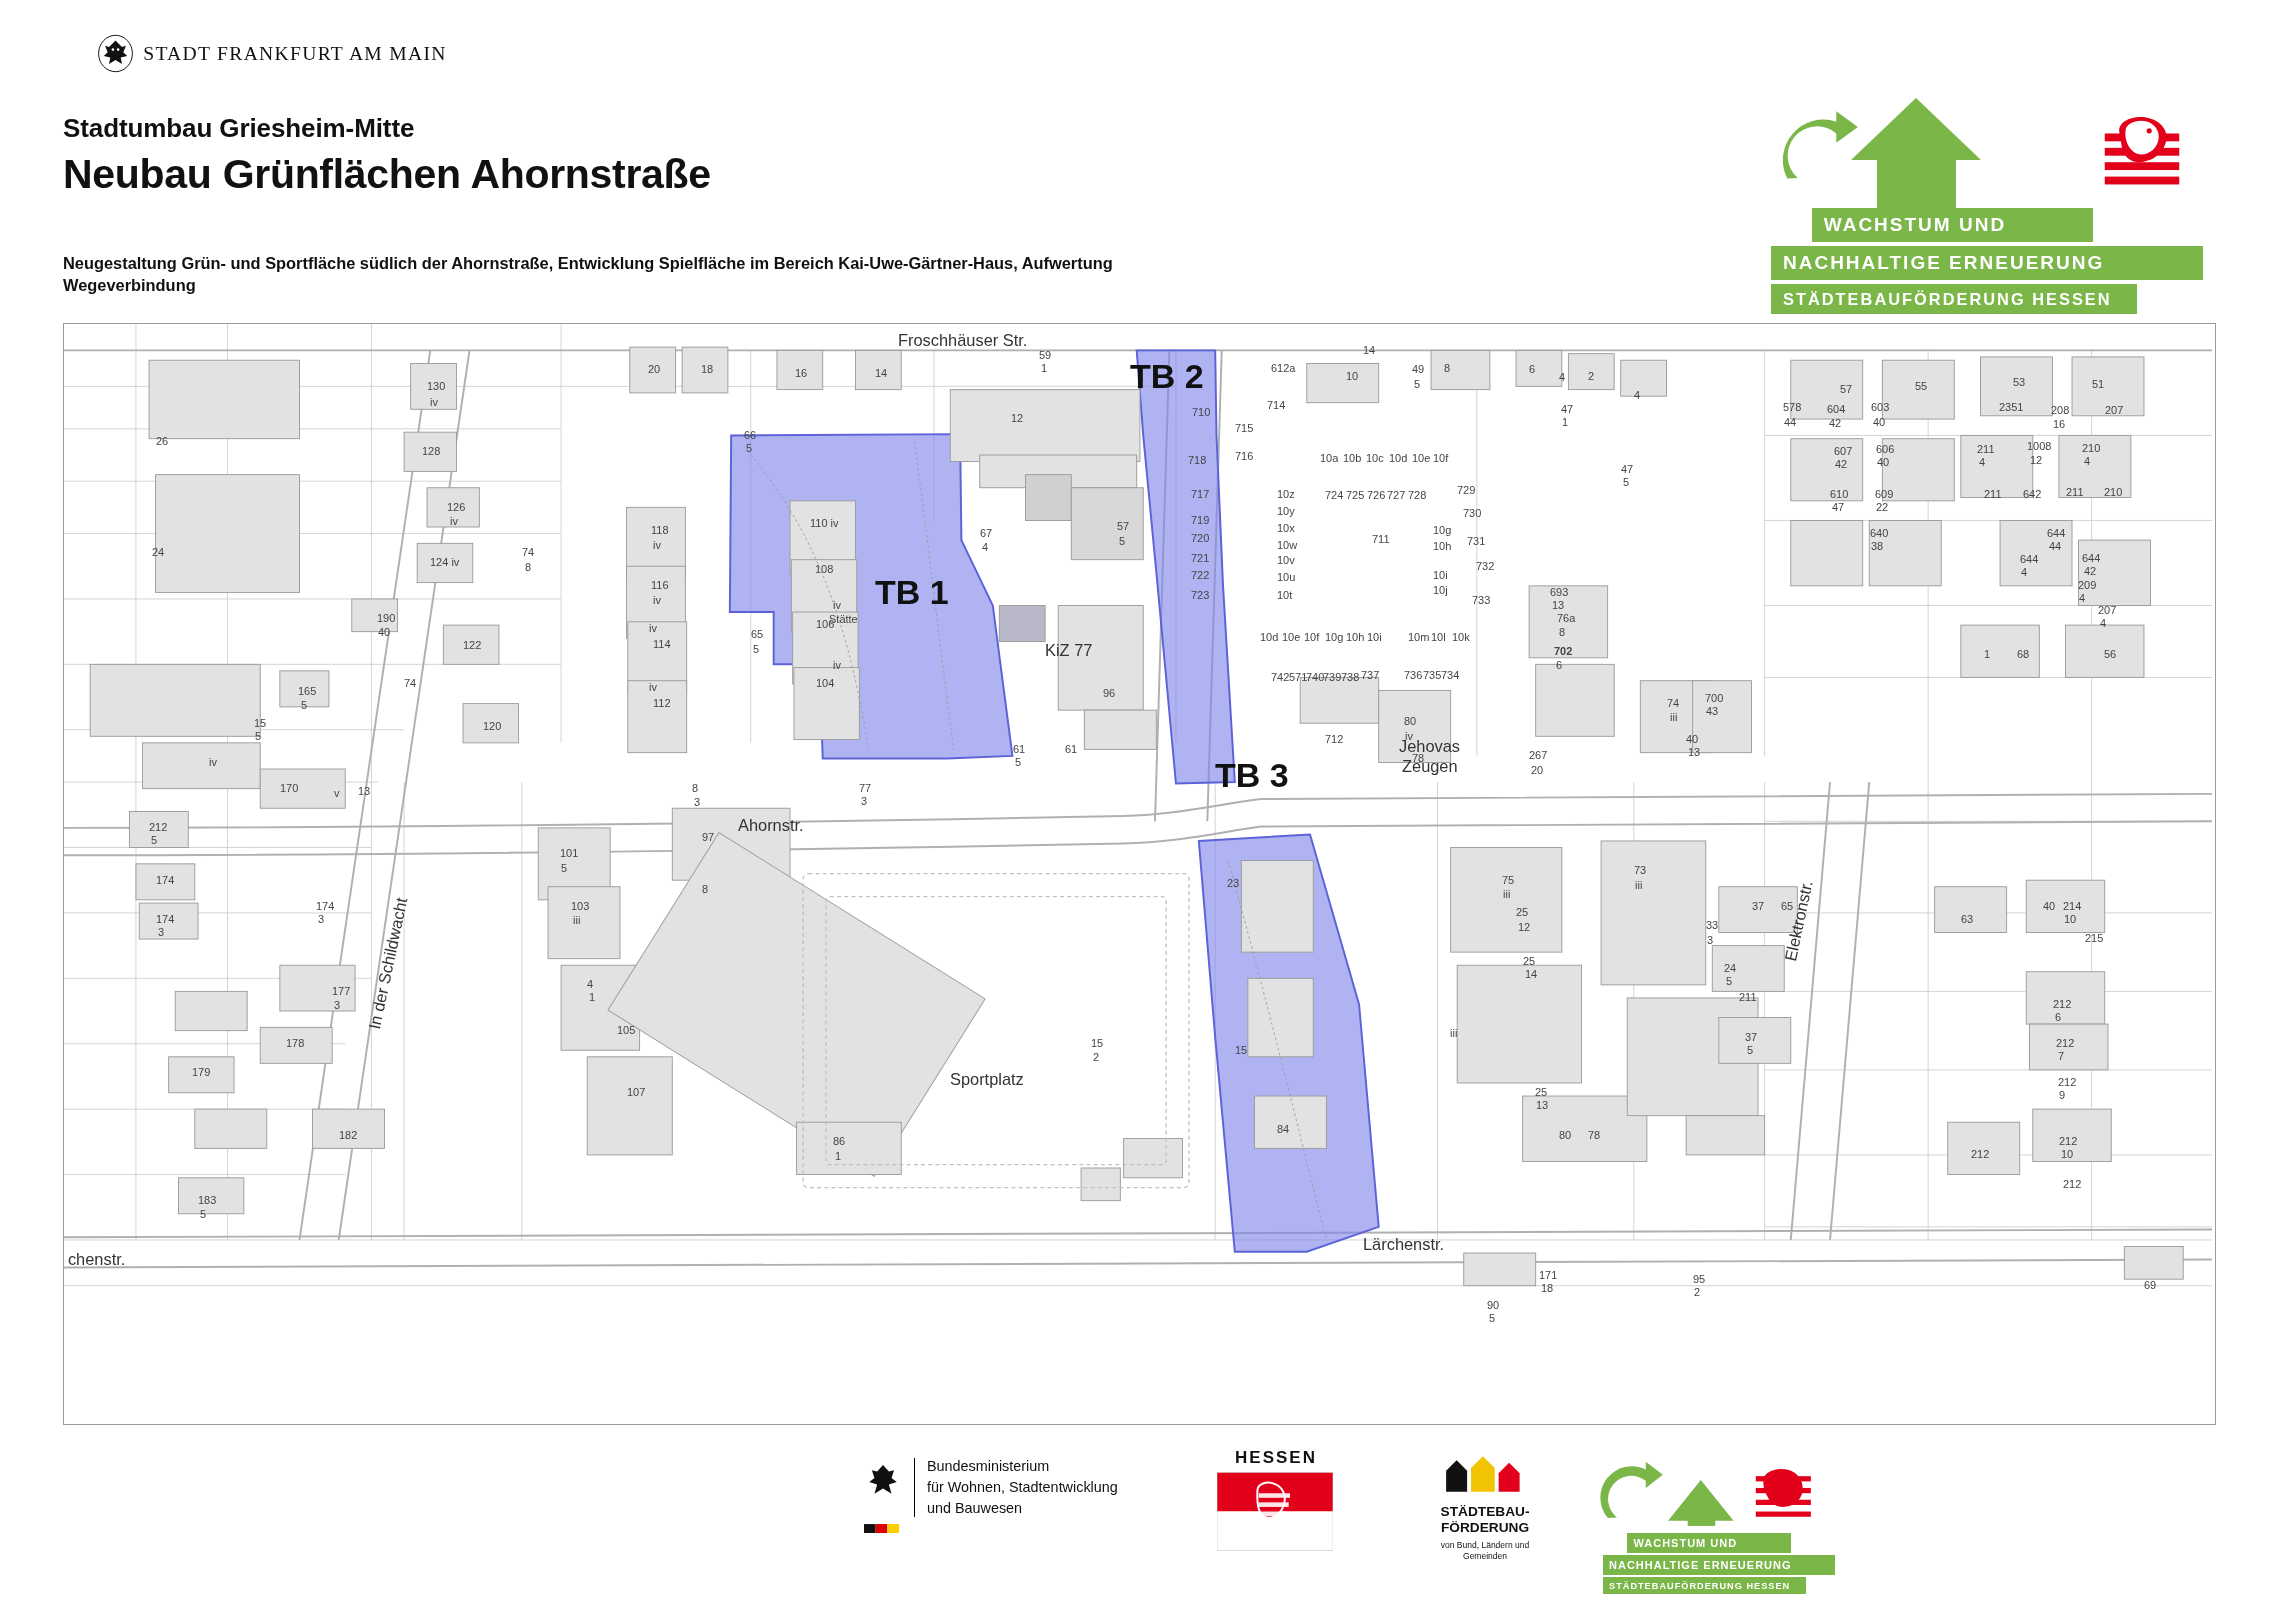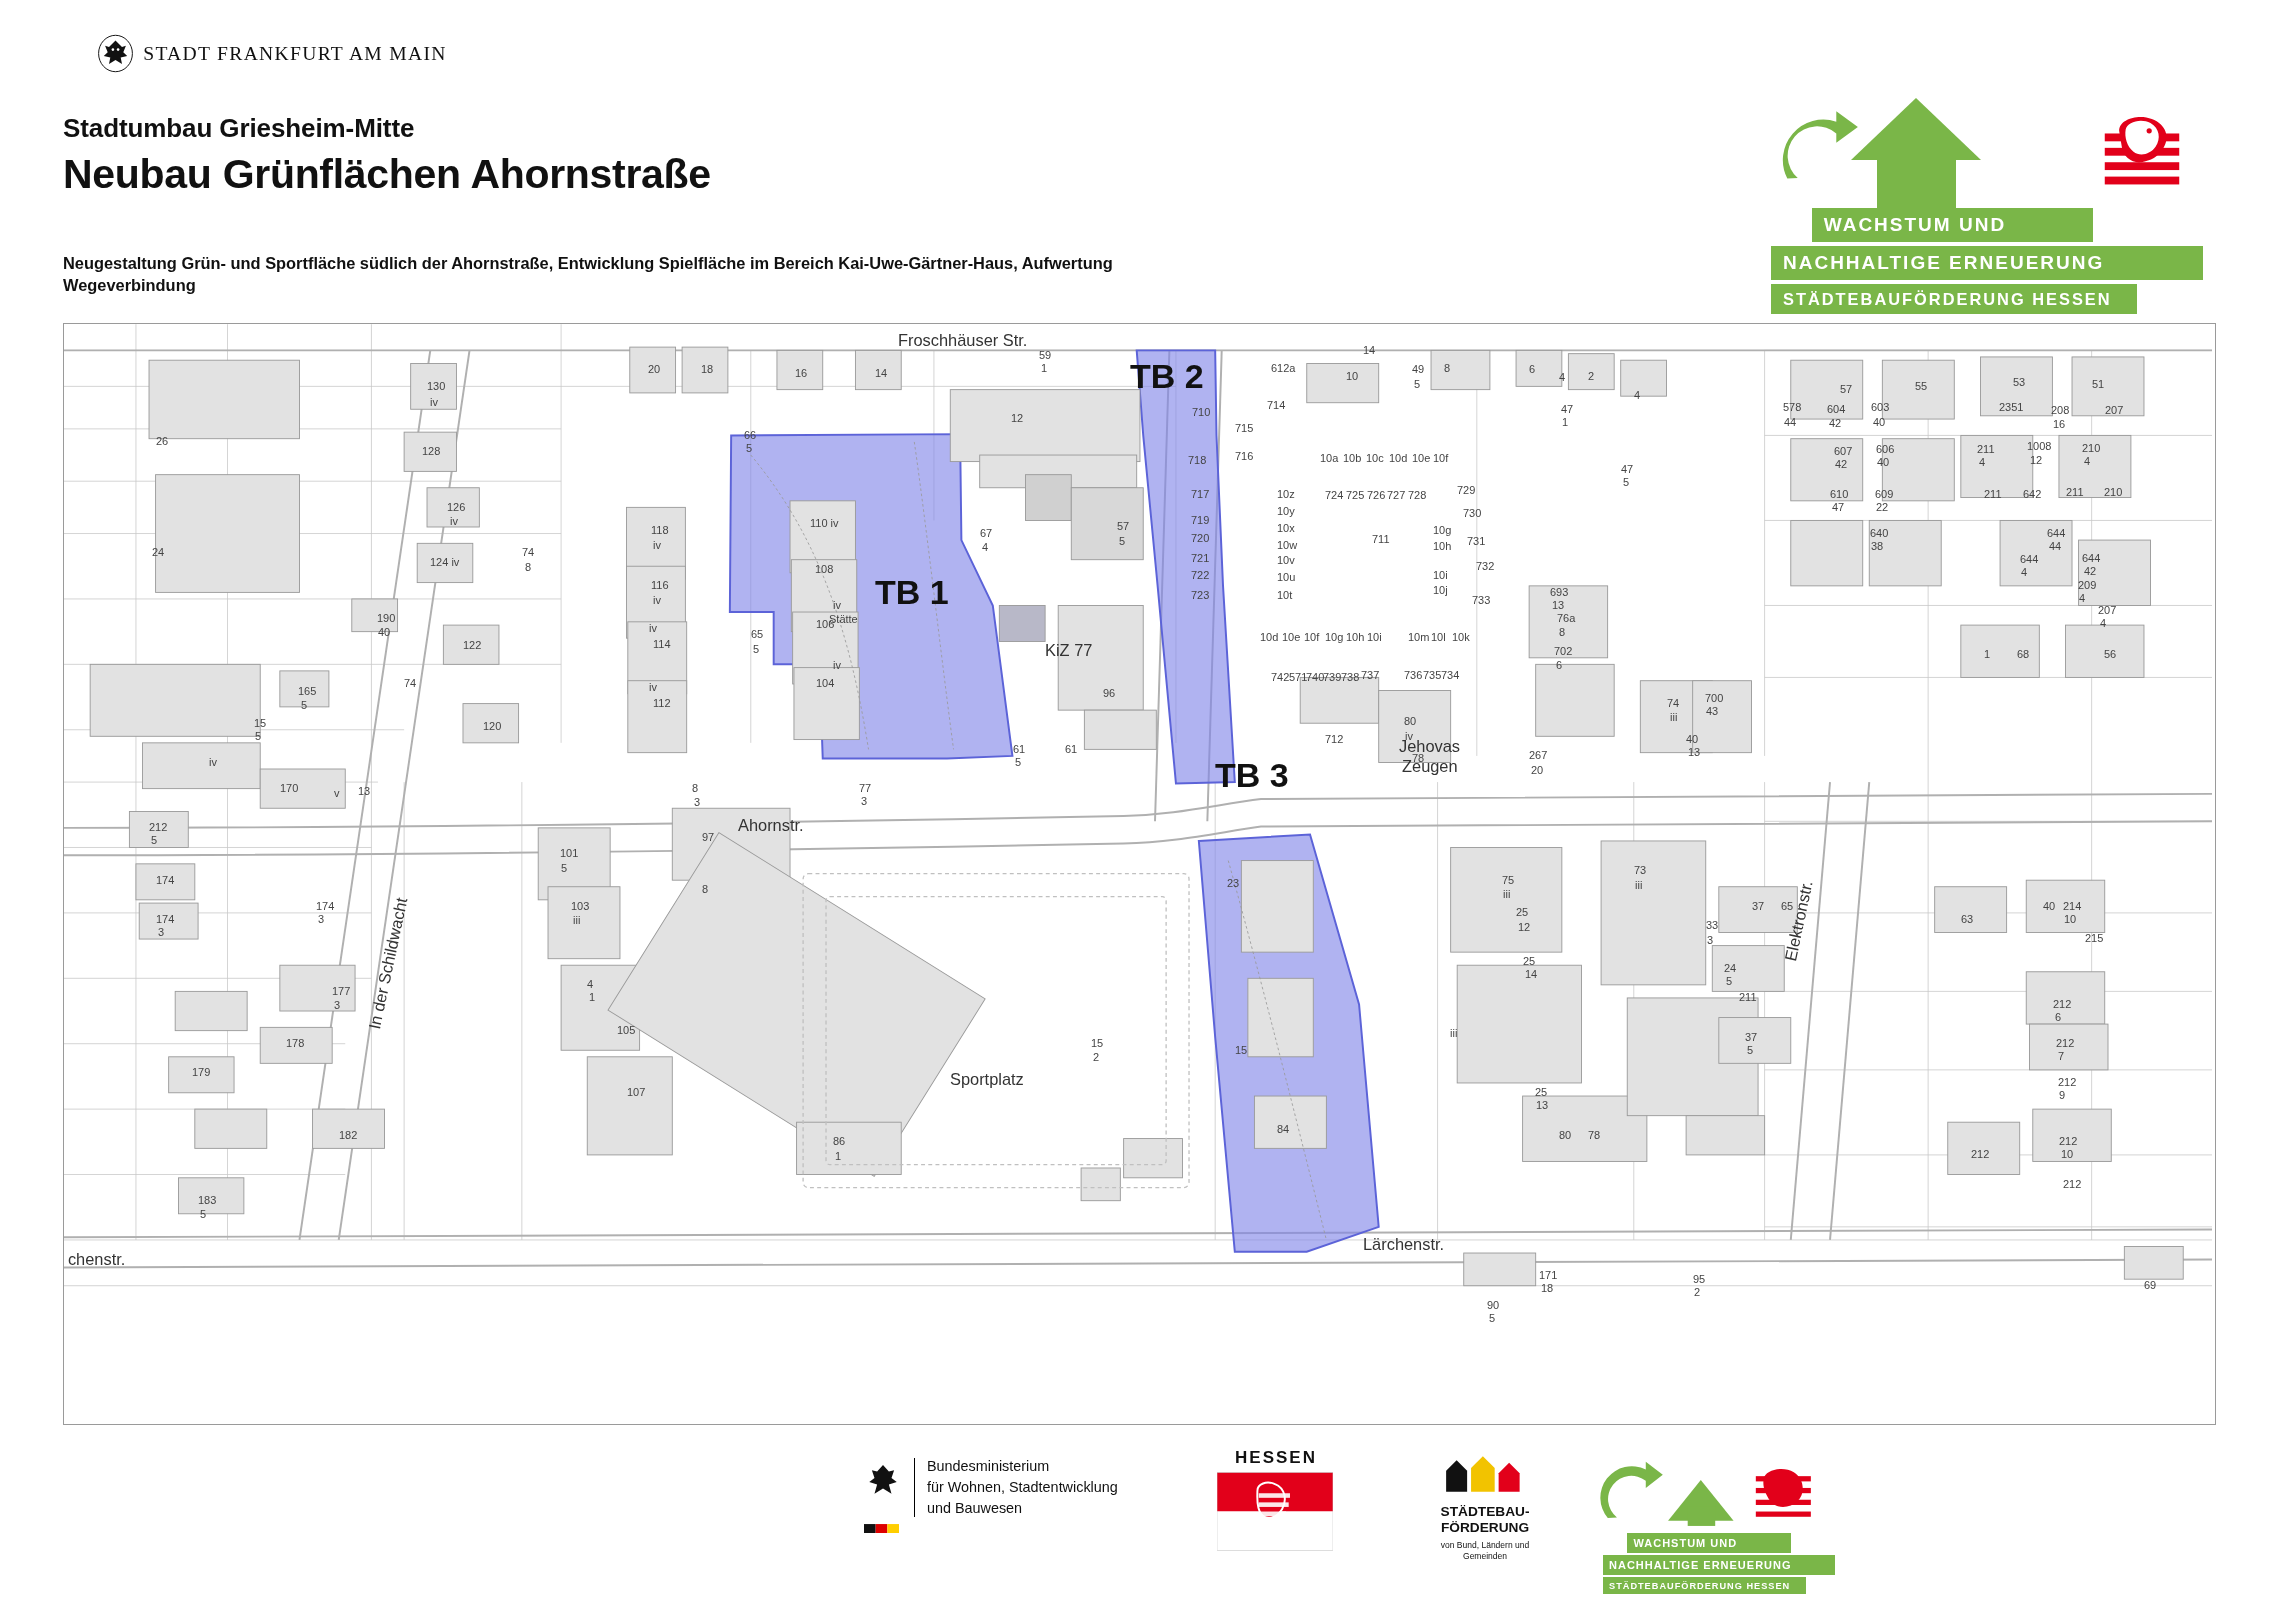--- a/index.html
+++ b/index.html
@@ -590,21 +590,21 @@
       <div class="small-label" style="left: 1297px; top: 345px;">737</div>
       <div class="small-label" style="left: 1340px; top: 345px;">736</div>
       <div class="small-label" style="left: 1359px; top: 345px;">735</div>
       <div class="small-label" style="left: 1377px; top: 345px;">734</div>
       <div class="small-label" style="left: 1261px; top: 409px;">712</div>
       <div class="small-label" style="left: 1340px; top: 391px;">80</div>
       <div class="small-label" style="left: 1341px; top: 406px;">iv</div>
       <div class="small-label" style="left: 1348px; top: 428px;">78</div>
       <div class="small-label" style="left: 1493px; top: 288px;">76a</div>
       <div class="small-label" style="left: 1495px; top: 302px;">8</div>
-      <div class="small-label" style="left: 1490px; top: 321px;">702</div>
+      <div class="small-label" style="left: 1490px; top: 321px; font-weight: bold;">702</div>
       <div class="small-label" style="left: 1492px; top: 335px;">6</div>
       <div class="small-label" style="left: 1486px; top: 262px;">693</div>
       <div class="small-label" style="left: 1488px; top: 275px;">13</div>
       <div class="small-label" style="left: 1603px; top: 373px;">74</div>
       <div class="small-label" style="left: 1606px; top: 387px;">iii</div>
       <div class="small-label" style="left: 1641px; top: 368px;">700</div>
       <div class="small-label" style="left: 1642px; top: 381px;">43</div>
       <div class="small-label" style="left: 1622px; top: 409px;">40</div>
       <div class="small-label" style="left: 1624px; top: 422px;">13</div>
       <div class="small-label" style="left: 1465px; top: 425px;">267</div>

